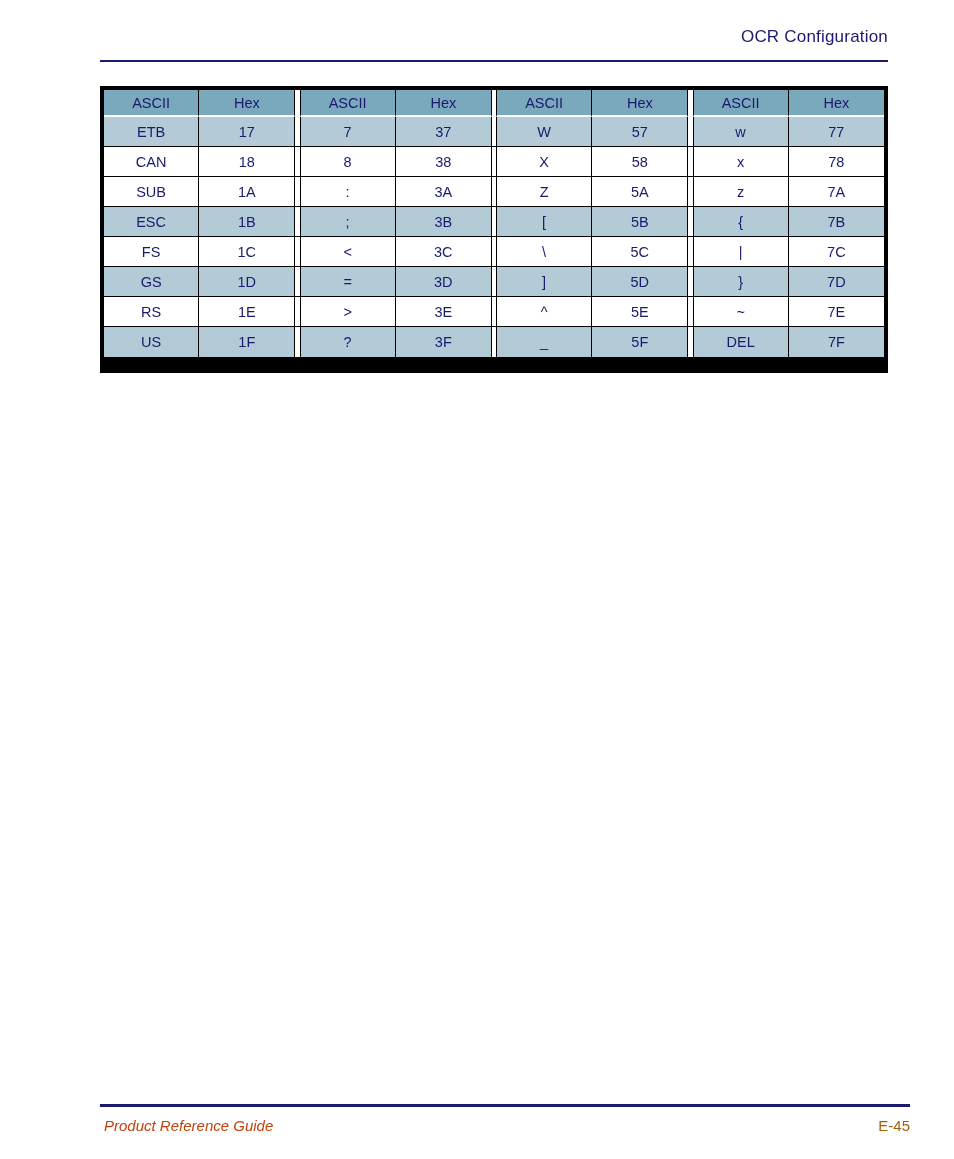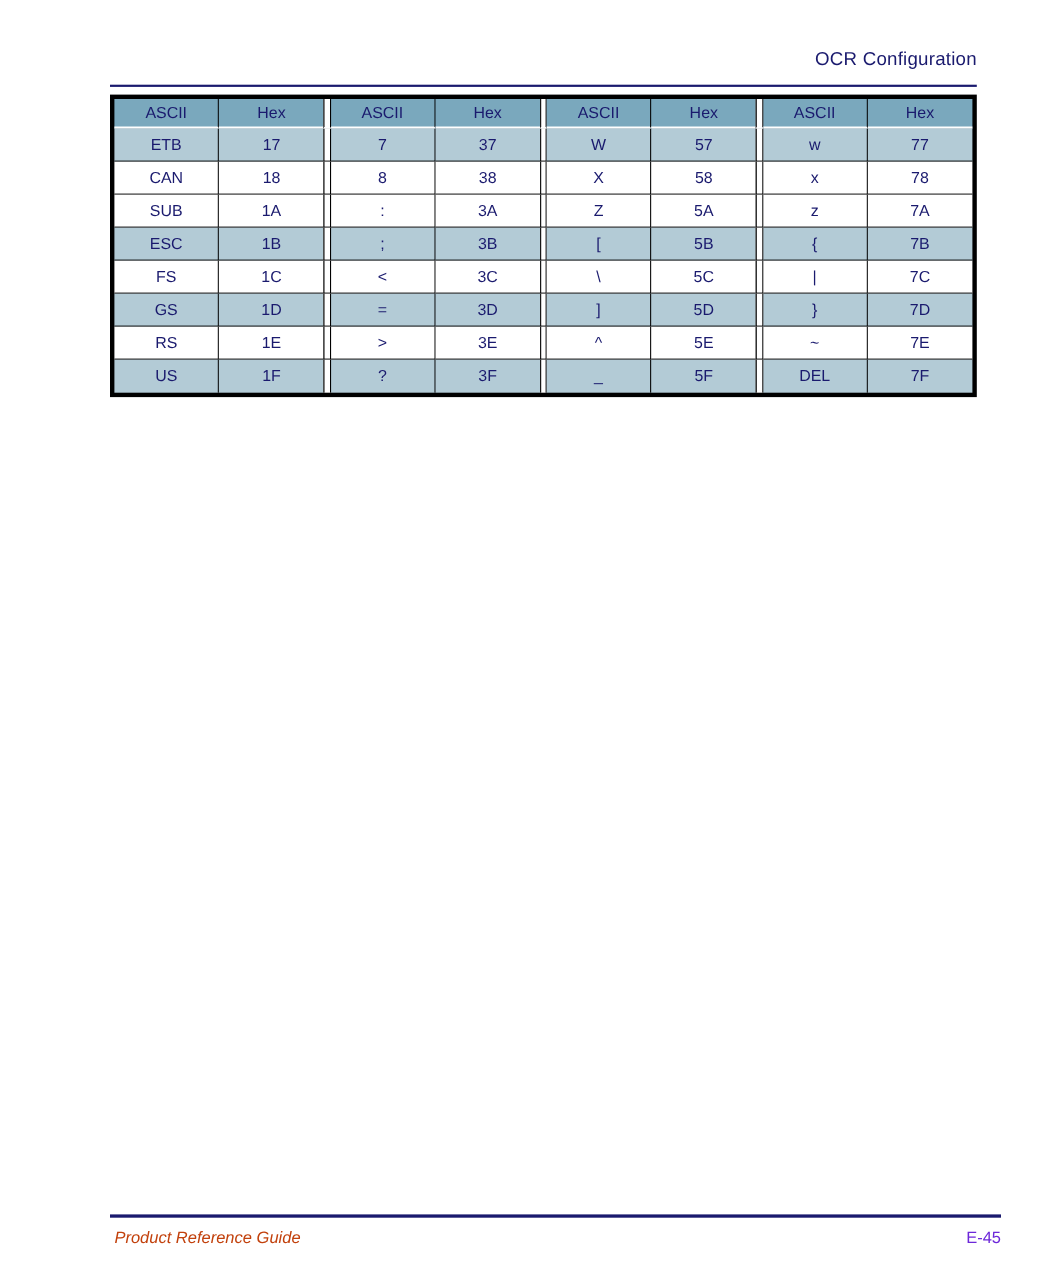--- a/index.html
+++ b/index.html
@@ -12,21 +12,21 @@
     background: #ffffff;
     font-family: "Liberation Sans", sans-serif;
     position: relative;
     overflow: hidden;
   }
 
   
   .page-header {
     position: absolute;
     left: 100px;
-    top: 44px;
+    top: 27px;
     width: 788px;
     height: 40px;
   }
   .page-header-title {
     position: absolute;
     right: 0;
     top: 0;
     font-size: 17px;
     color: #1a1a6e;
     letter-spacing: 0.2px;
@@ -41,21 +41,21 @@
     background: #1a1a6e;
   }
 
   
   .ascii-table-wrap {
     position: absolute;
     left: 100px;
     top: 86px;
     width: 788px;
     background: #000000;
-    padding: 4px 4px 4px 4px;
+    padding: 4px 4px 16px 4px;
     box-sizing: border-box;
   }
   table.ascii-table {
     border-collapse: separate;
     border-spacing: 0;
     width: 100%;
     table-layout: fixed;
     background: #000000;
   }
   table.ascii-table td,
@@ -129,21 +129,21 @@
     font-size: 15px;
     font-style: italic;
     color: #c2410c;
     white-space: nowrap;
   }
   .page-footer-right {
     position: absolute;
     right: 0;
     top: 13px;
     font-size: 15px;
-    color: #6d28d9;
+    color: #a16207;
     white-space: nowrap;
   }
 </style>
 </head>
 <body>
 
 <div class="page-header">
   <div class="page-header-title">OCR Configuration</div>
   <div class="page-header-rule"></div>
 </div>

